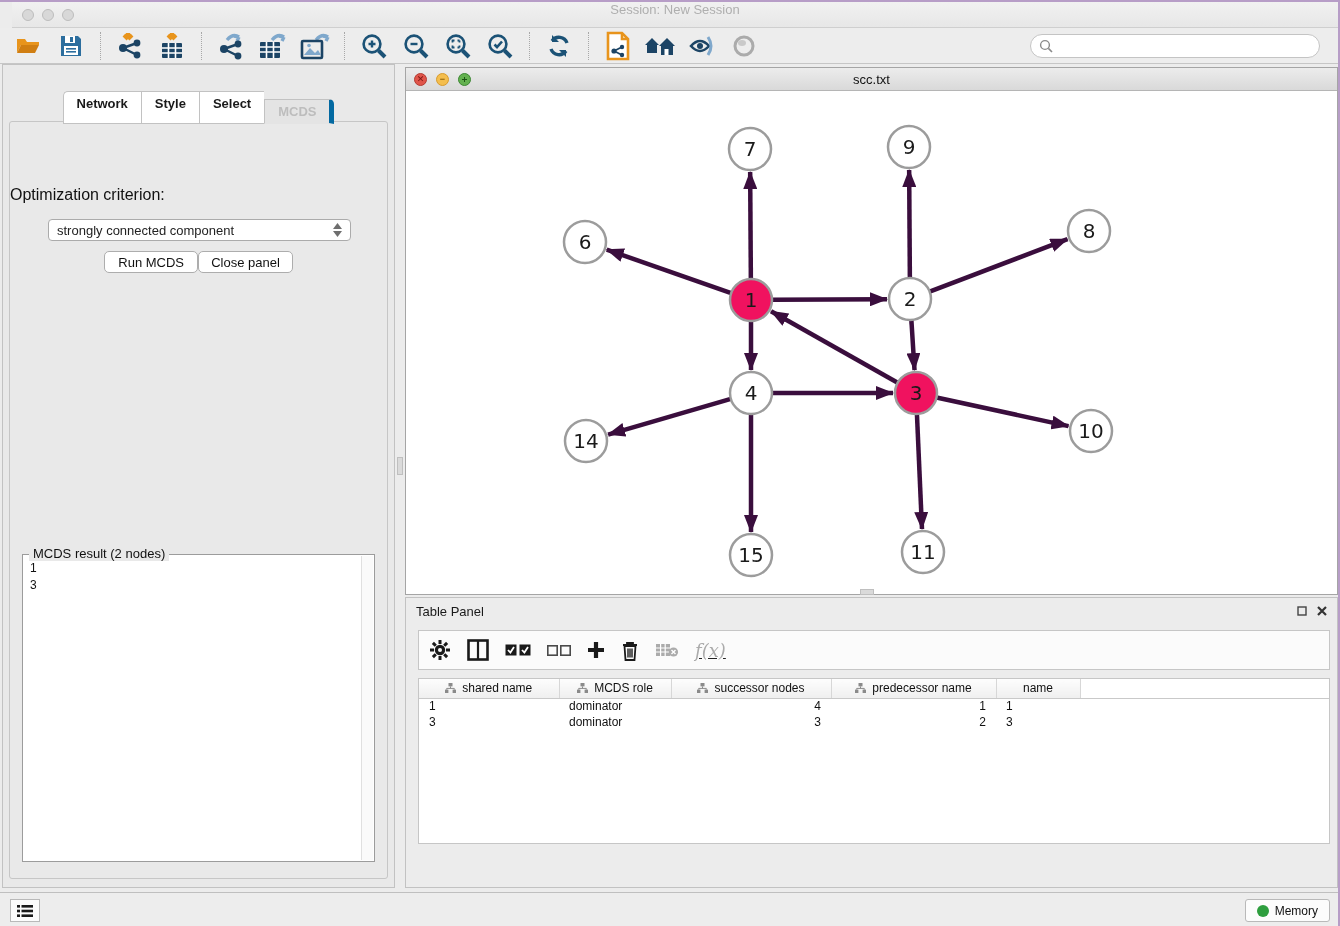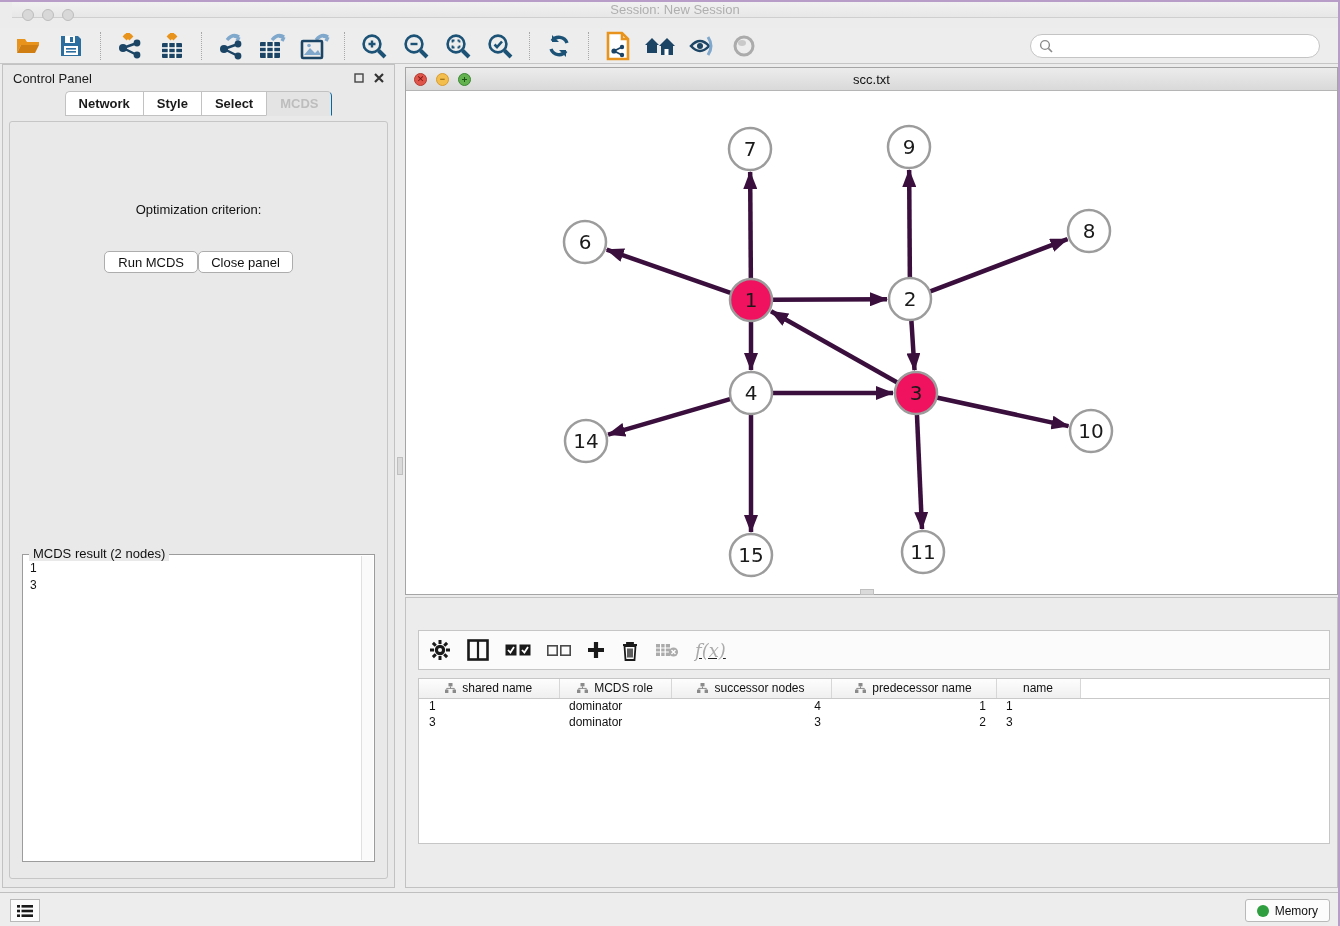--- a/index.html
+++ b/index.html
@@ -3,21 +3,21 @@
 <meta charset="utf-8">
 <style>
   * { margin:0; padding:0; box-sizing:border-box; }
   html,body { width:1340px; height:926px; overflow:hidden; }
   body {
     font-family:"Liberation Sans","DejaVu Sans",sans-serif;
     font-size:13px; color:#222; background:#ECECEC; position:relative;
     border-top:2px solid #B79DC7; border-right:2px solid #B79DC7;
   }
   
-  .titlebar { position:absolute; left:12px; top:0; right:0; height:16px;
+  .titlebar { position:absolute; left:12px; top:0; right:0; height:26px;
     background:linear-gradient(#F1F1F1,#E7E7E7); border-bottom:1px solid #CFCFCF;
     display:flex; align-items:flex-start; justify-content:center; }
   .traffic { position:absolute; left:10px; top:7px; display:flex; gap:8px; }
   .traffic .dot { width:12px; height:12px; border-radius:50%; background:#D8D8D8; border:1px solid #BDBDBD; }
   .win-title { color:#AFAFAF; font-size:13px; }
   
   .toolbar { position:absolute; left:0; top:26px; right:0; height:36px;
     background:#EDEDED; border-bottom:1px solid #C6C6C6; display:flex; align-items:center; padding:0 8px; }
   .tb-btn { width:42px; height:34px; display:flex; align-items:center; justify-content:center; cursor:default; }
   .tb-sep { width:1px; height:28px; border-left:1px dotted #A8A8A8; margin:0 8px; }
@@ -26,25 +26,25 @@
   .search-wrap input { border:none; outline:none; flex:1; font-size:12px; background:transparent; }
   
   .control-panel { position:absolute; left:2px; top:62px; width:393px; bottom:38px;
     background:#E9E9E9; border:1px solid #C2C2C2; }
   .panel-header { height:26px; display:flex; align-items:center; padding:0 10px; font-size:13px; color:#1A1A1A; }
   .panel-header .hdr-btns { margin-left:auto; display:flex; gap:10px; align-items:center; }
   .tabs-row { position:absolute; left:0; top:26px; width:100%; display:flex; justify-content:center; z-index:2; }
   .tab { padding:4px 13px; background:#FFF; border:1px solid #C2C2C2; border-right:none;
     font-size:13px; font-weight:bold; color:#1A1A1A; }
   .tab:first-child { border-top-left-radius:5px; }
-  .tab:last-child { border-right:1px solid #0369a1; border-top-right-radius:5px; }
+  .tab:last-child { border-right:5px solid #0369a1; border-top-right-radius:5px;margin-top:8px; }
   .tab.active { background:#E4E4E4; color:#BDBDBD; border-bottom:1px solid #E4E4E4; }
   .cp-content { position:absolute; left:6px; right:6px; top:56px; bottom:8px;
     background:#E9E9E9; border:1px solid #C6C6C6; border-radius:3px; }
-  .opt-label { position:absolute; top:80px; width:100%; text-align:center; font-size:13px; color:#111; }
+  .opt-label { position:absolute; top:64px; width:100%; font-size:16px; color:#111; }
   .opt-select { position:absolute; top:97px; left:38px; right:36px; height:22px; background:#FFF;
     border:1px solid #ABABAB; border-radius:4px; display:flex; align-items:center; padding:0 8px; font-size:13px; }
   .opt-select .stepper { margin-left:auto; display:flex; flex-direction:column; gap:2px; }
   .btn-row { position:absolute; top:129px; width:100%; display:flex; justify-content:center; gap:0; }
   .push-btn { min-width:94px; height:22px; background:#FFF; border:1px solid #ADADAD; border-radius:5px;
     font-size:13px; color:#111; display:flex; align-items:center; justify-content:center; padding:0 12px; }
   .result-fieldset { position:absolute; left:12px; right:12px; top:432px; bottom:16px;
     border:1px solid #9C9C9C; background:#FFF; }
   .result-legend { position:absolute; top:-9px; left:6px; background:#E9E9E9; padding:0 4px; font-size:13px; color:#111; }
   .result-body { position:absolute; inset:1px 13px 1px 1px; padding:4px 6px; font-size:12px; line-height:17px; color:#111; white-space:pre-line; }
@@ -240,39 +240,39 @@
   <div class="search-wrap">
     <svg width="14" height="14" viewBox="0 0 14 14">
       <circle cx="6" cy="6" r="4.4" fill="none" stroke="#8A8A8A" stroke-width="1.4"></circle>
       <path d="M9.4 9.4 L13 13" stroke="#8A8A8A" stroke-width="1.6"></path>
     </svg>
     <input type="text" value="" style="">
   </div>
 </div>
 
 <div class="control-panel">
-  <div class="panel-header">
-    <span>Control Panel</span>
-    <span class="hdr-btns">
-      <svg width="10" height="10" viewBox="0 0 10 10">
-        <rect x="1" y="1" width="8" height="8" fill="none" stroke="#444" stroke-width="1.4"></rect>
-      </svg>
-      <svg width="10" height="10" viewBox="0 0 10 10">
-        <path d="M1 1 L9 9 M9 1 L1 9" stroke="#333" stroke-width="2.2"></path>
-      </svg>
-    </span>
-  </div>
   <div class="tabs-row" id="control-tabs">
       <div class="tab">Network</div>
       <div class="tab">Style</div>
       <div class="tab">Select</div>
       <div class="tab active">MCDS</div>
     </div>
   <div class="cp-content">
     <div class="opt-label">Optimization criterion:</div>
+    <div class="opt-select">
+      <span>strongly connected component</span>
+      <span class="stepper">
+        <svg width="9" height="6" viewBox="0 0 9 6">
+            <path d="M4.5 0 L9 6 H0 Z" fill="#6E6E6E"></path>
+          </svg>
+        <svg width="9" height="6" viewBox="0 0 9 6">
+            <path d="M4.5 6 L0 0 H9 Z" fill="#6E6E6E"></path>
+          </svg>
+      </span>
+    </div>
     <div class="btn-row">
       <div class="push-btn">Run MCDS</div>
       <div class="push-btn">Close panel</div>
     </div>
     <div class="result-fieldset">
       <div class="result-legend">MCDS result (2 nodes)</div>
       <div class="result-body" id="result-body">1
 3</div>
       <div class="result-scroll"></div>
     </div>
@@ -354,20 +354,31 @@
         </g>
         <g>
           <circle cx="517" cy="461" r="21" fill="#FFFFFF" stroke="#9C9C9C" stroke-width="2.5"></circle>
           <text x="517" y="461" text-anchor="middle" dy="0.36em" fill="#1A1A1A" font-size="20" font-family="&quot;DejaVu Sans&quot;, sans-serif">11</text>
         </g>
       </svg>
   </div>
 </div>
 
 <div class="table-panel">
+  <div class="panel-header">
+    <span>Table Panel</span>
+    <span class="hdr-btns">
+      <svg width="10" height="10" viewBox="0 0 10 10">
+        <rect x="1" y="1" width="8" height="8" fill="none" stroke="#444" stroke-width="1.4"></rect>
+      </svg>
+      <svg width="10" height="10" viewBox="0 0 10 10">
+        <path d="M1 1 L9 9 M9 1 L1 9" stroke="#333" stroke-width="2.2"></path>
+      </svg>
+    </span>
+  </div>
   <div class="tp-toolbar">
     <span class="tp-ico">
       <svg width="22" height="22" viewBox="0 0 22 22">
         <g stroke="#1A1A1A" stroke-width="3">
             <path d="M11 1 v4 M11 17 v4 M1 11 h4 M17 11 h4 M3.9 3.9 l2.9 2.9 M15.2 15.2 l2.9 2.9 M18.1 3.9 l-2.9 2.9 M6.8 15.2 l-2.9 2.9"></path>
           </g>
         <circle cx="11" cy="11" r="5.2" fill="#1A1A1A"></circle>
           <circle cx="11" cy="11" r="2" fill="#FBFBFB"></circle>
       </svg>
     </span>

